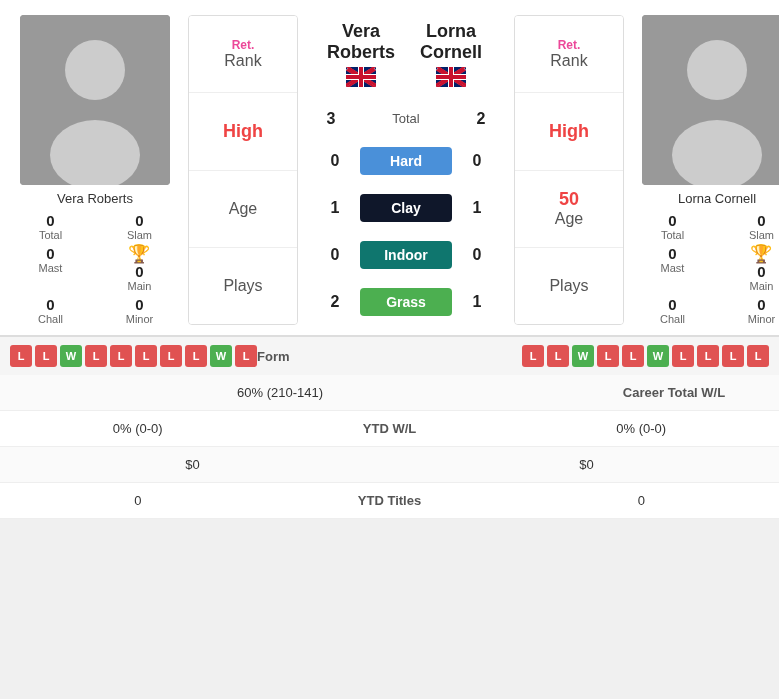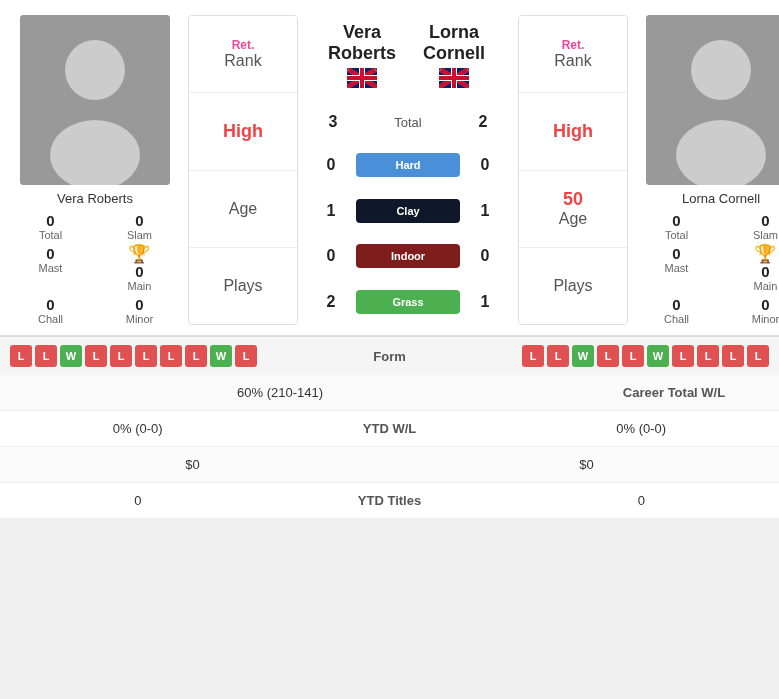--- a/index.html
+++ b/index.html
@@ -162,34 +162,34 @@
     }
 
     .court-score-right {
       width: 50px;
       text-align: center;
       font-size: 16px;
       font-weight: bold;
     }
 
     .court-btn {
-      width: 104px;
+      width: 92px;
       padding: 6px 0;
       border-radius: 4px;
       border: none;
       color: #fff;
-      font-size: 11px;
+      font-size: 14px;
       font-weight: bold;
       text-align: center;
       cursor: pointer;
     }
 
     .court-btn.hard { background: #4a90d9; }
     .court-btn.clay { background: #0f172a; }
-    .court-btn.indoor { background: #7f1d1d; }
+    .court-btn.indoor { background: #0f766e; }
     .court-btn.grass { background: #4caf50; }
 
     .center-total-row {
       display: flex;
       align-items: center;
       justify-content: center;
       gap: 0;
       padding: 4px 0;
       width: 100%;
     }
@@ -264,21 +264,21 @@
       color: #fff;
     }
 
     .form-badge.L { background: #e05252; }
     .form-badge.W { background: #4caf50; }
 
     .form-label {
       font-size: 13px;
       color: #555;
       font-weight: bold;
-      text-align: center;
+      text-align: left;
       flex: 1;
     }
 
     
     .stats-rows {
       background: #fff;
     }
 
     .stats-row {
       display: flex;

